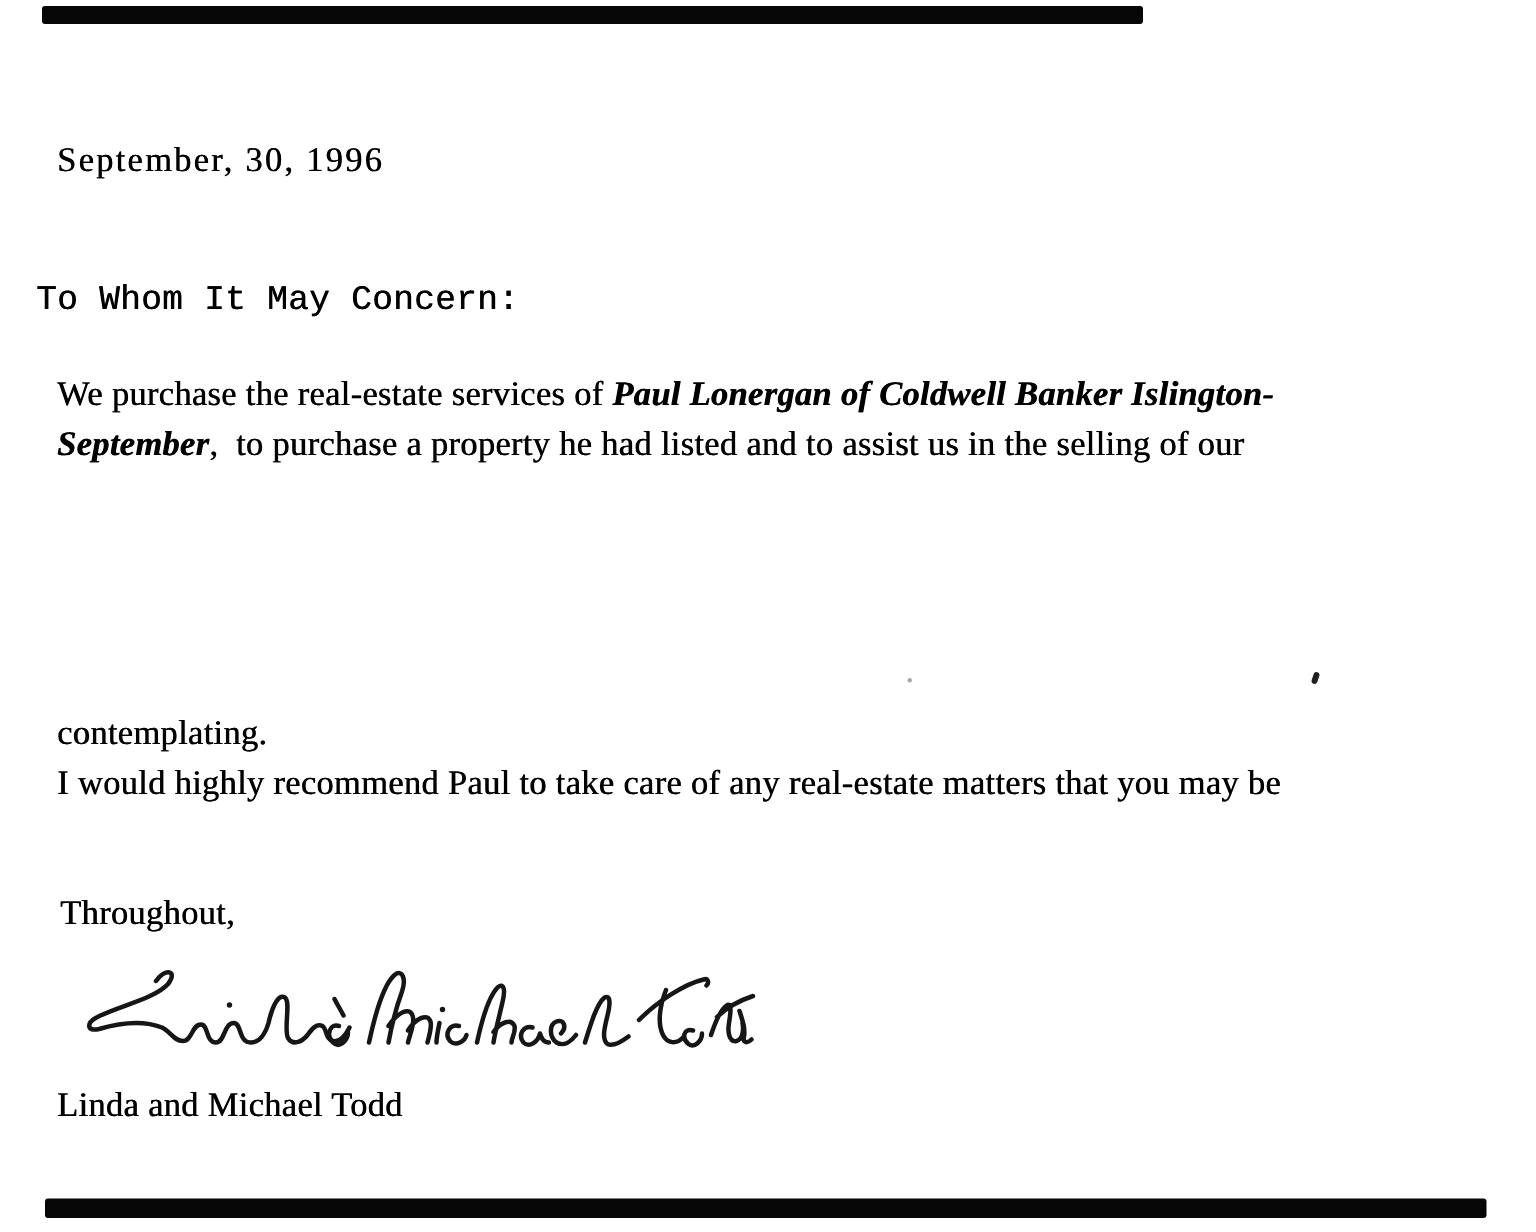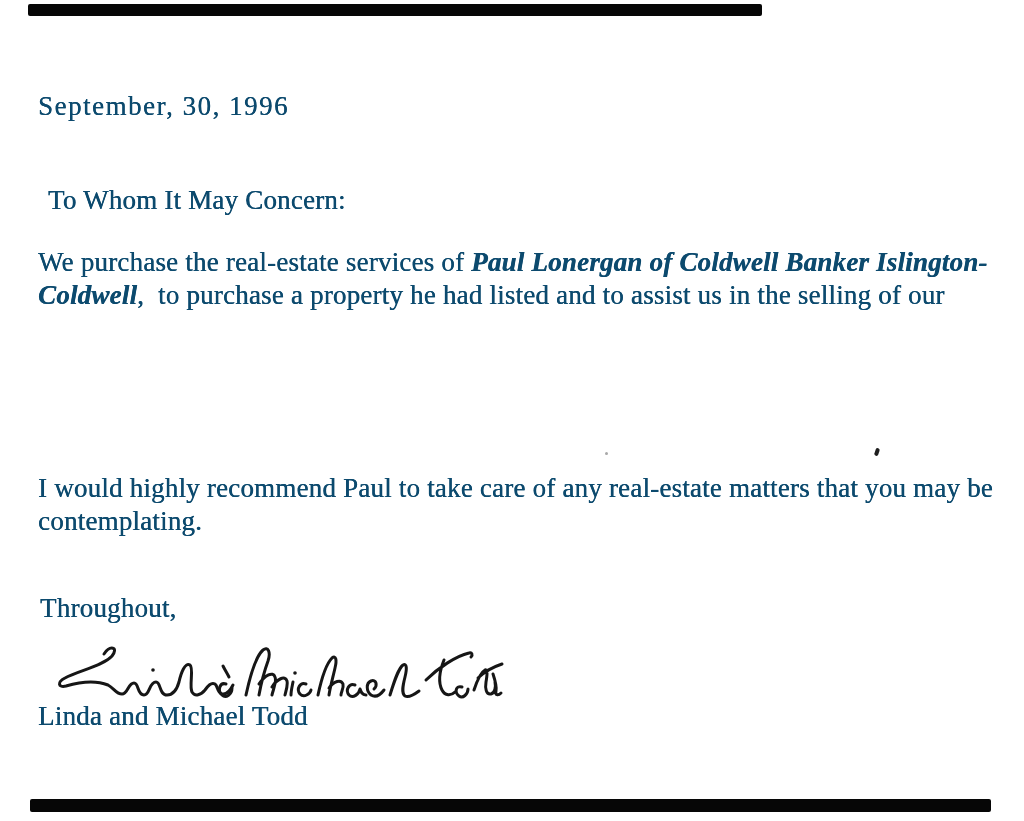--- a/index.html
+++ b/index.html
@@ -8,37 +8,37 @@
     background: #ffffff;
     font-family: "Liberation Serif", serif;
     color: #121212;
     position: relative;
     overflow: hidden;
   }
   .page { position: absolute; inset: 0; background: #ffffff; }
 
   
   .txt {
-    font-size: 27px;
+    font-size: 23px;
     line-height: 33px;
     letter-spacing: 0.2px;
-    color: #0c4a6e;
+    color: #000000;
     text-shadow: 0.35px 0 0 currentColor;
   }
   .line { white-space: pre; }
   .b { font-weight: 700; font-style: italic; }
 
   .abs { position: absolute; }
 
   .date       { left: 38px; top: 90px;  letter-spacing: 1.5px; }
-  .salutation { left: 48px; top: 184px; }
+  .salutation { left: 24px; top: 184px; font-family: Liberation Mono, monospace; }
   .para1      { left: 38px; top: 246px; }
   .para2      { left: 38px; top: 472px; }
   .closing    { left: 40px; top: 592px; }
-  .typedname  { left: 38px; top: 700px; }
+  .typedname  { left: 38px; top: 720px; }
 
   .sig { left: 50px; top: 640px; width: 460px; height: 72px; }
   .sig path { fill: none; stroke: #161616; stroke-width: 3; stroke-linecap: round; stroke-linejoin: round; }
   .sig circle { fill: #161616; stroke: none; }
 
   
   .scan-bar { position: absolute; background: #060606; border-radius: 2px; }
   .scan-bar.top    { left: 28px; top: 4px;   width: 734px; height: 12px; }
   .scan-bar.bottom { left: 30px; top: 799px; width: 961px; height: 13px; }
   .speck { position: absolute; }
@@ -51,29 +51,29 @@
 <div class="page">
 
   <div class="scan-bar top"></div>
 
   <div class="abs txt date line">September, 30, 1996</div>
 
   <div class="abs txt salutation line">To Whom It May Concern:</div>
 
   <div class="abs txt para1">
     <div class="line"><span>We purchase the real-estate services of </span><span class="b">Paul Lonergan of Coldwell Banker Islington-</span></div>
-    <div class="line"><span class="b">Coldwell</span><span>,  to purchase a property he had listed and to assist us in the selling of our</span></div>
+    <div class="line"><span class="b">September</span><span>,  to purchase a property he had listed and to assist us in the selling of our</span></div>
   </div>
 
   <div class="speck s2"></div>
   <div class="speck s1"></div>
 
   <div class="abs txt para2">
+    <div class="line">contemplating.</div>
     <div class="line">I would highly recommend Paul to take care of any real-estate matters that you may be</div>
-    <div class="line">contemplating.</div>
   </div>
 
   <div class="abs txt closing line">Throughout,</div>
 
   <svg class="abs sig" viewBox="0 0 460 72" role="img">
 
     <path d="M54,14 C60,5 69,7 62,16 C53,26 28,31 15,38 C7,42 8,48 16,46 C33,41 48,41 58,45 C64,48 66,54 72,54 C78,54 78,43 84,43 C89,43 87,55 94,55 C100,55 99,42 106,42 C111,42 109,55 117,55 C123,55 127,49 129,42 C131,33 135,22 140,25 C144,28 139,46 142,52 C145,57 151,55 155,50 C158,46 161,42 165,44 C168,46 167,53 172,54 C177,55 181,49 183,45"></path>
     <circle cx="103" cy="30" r="1.8"></circle>
 
     <path d="M176,44 C170,42 167,50 172,55 C176,59 182,54 182,48"></path>

